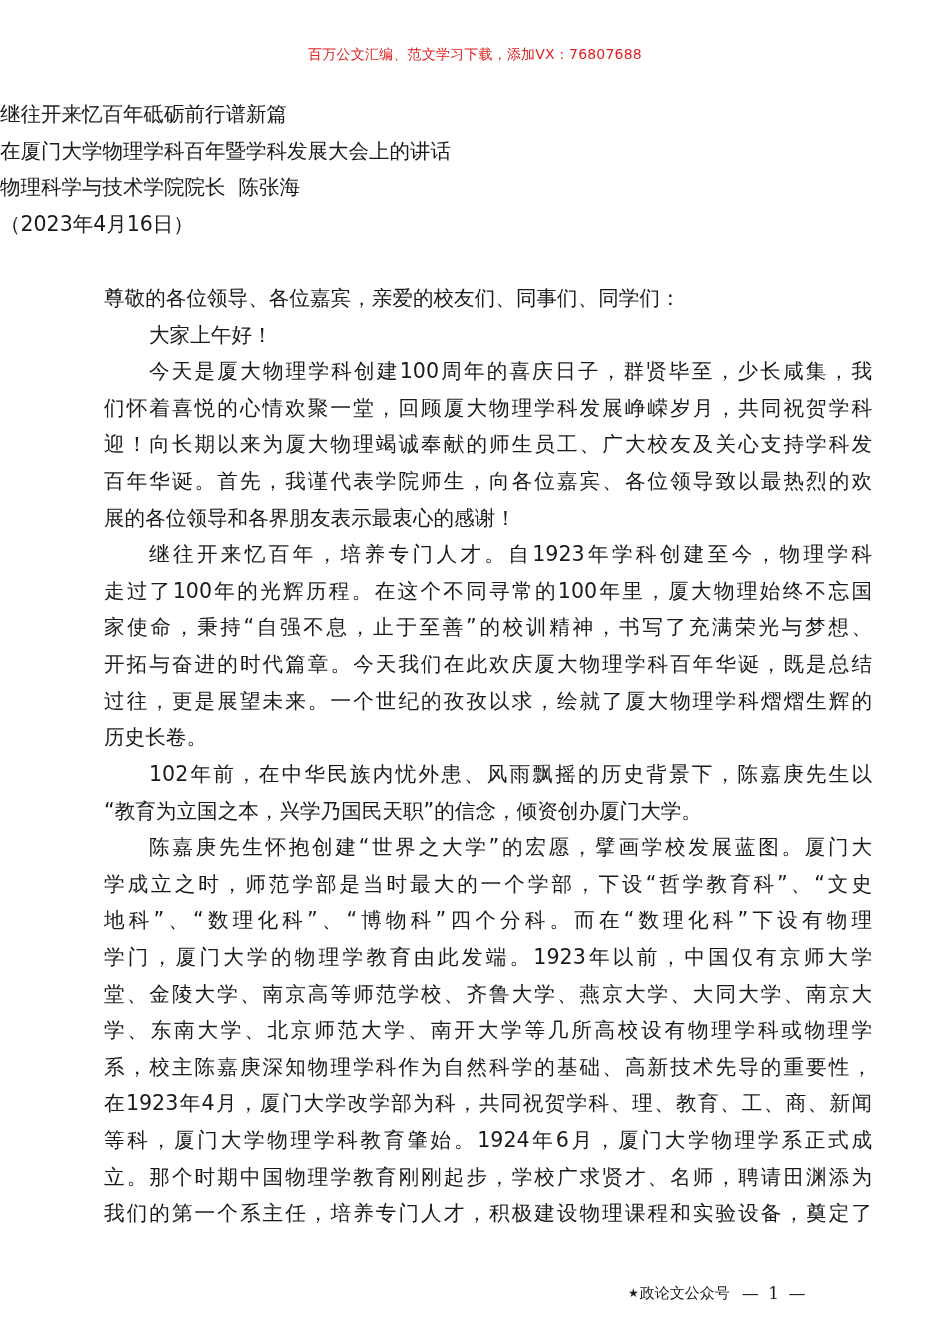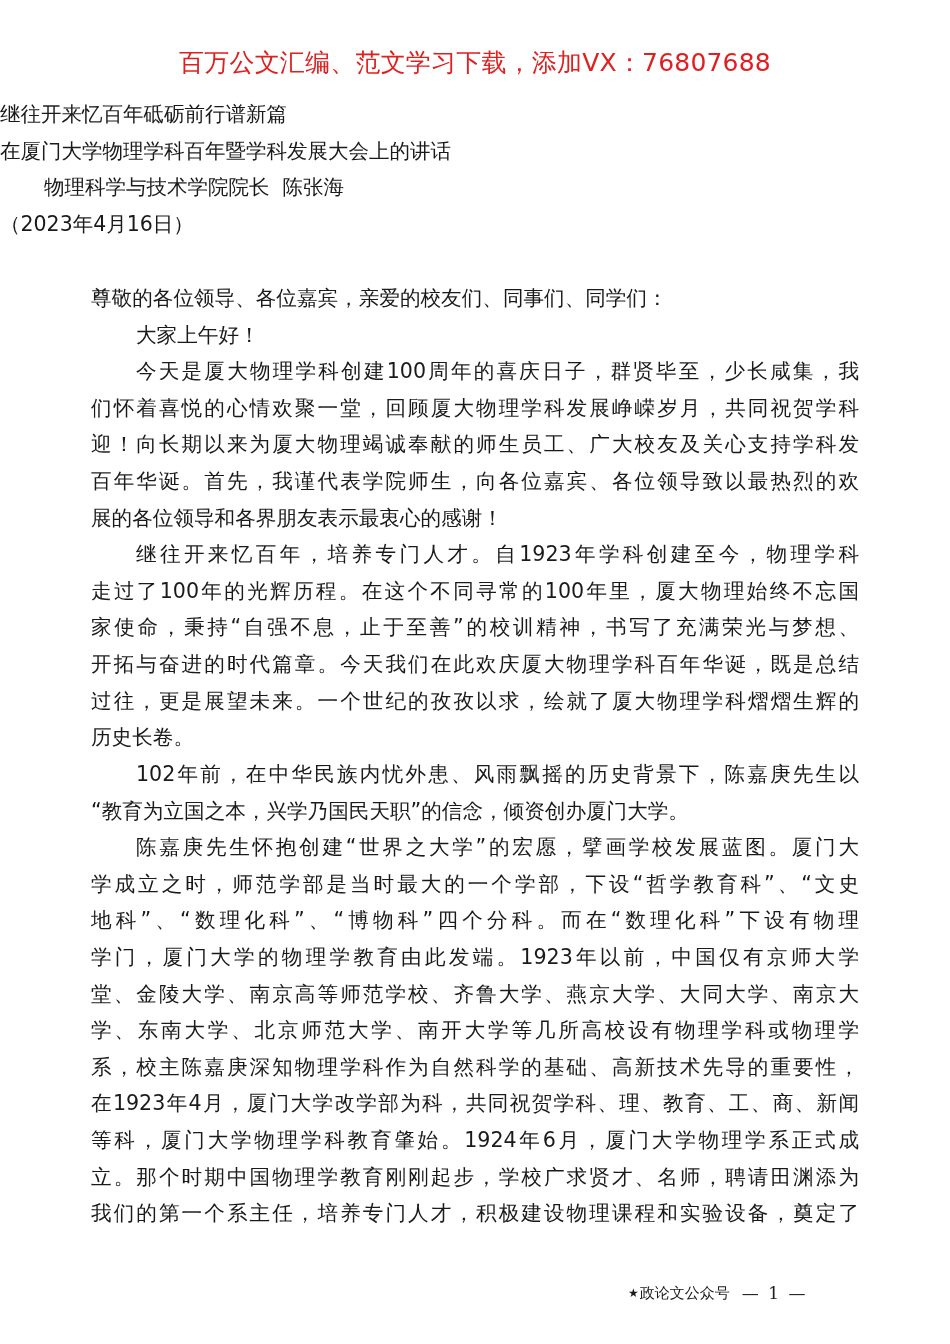--- a/index.html
+++ b/index.html
@@ -1,40 +1,40 @@
 <!DOCTYPE html>
 <html><head>
 <meta charset="utf-8">
 <style>
   html, body { margin: 0; padding: 0; background: #ffffff; }
   body { width: 950px; height: 1344px; position: relative; overflow: hidden;
          font-family: "DejaVu Sans", "Liberation Sans", sans-serif; color: #1a1a1a; }
   .banner { position: absolute; top: 46px; left: 0; width: 950px; text-align: center;
-            font-size: 25px; color: #e02020; letter-spacing: 0.2px; }
+            font-size: 14px; color: #e02020; letter-spacing: 0.2px; }
   .title-block { position: absolute; top: 96px; left: 0; width: 950px; text-align: left; }
   .title-line { font-size: 20.5px; height: 36.5px; line-height: 36.5px; white-space: nowrap; }
-  .body { position: absolute; top: 280px; left: 91px; width: 768px; }
+  .body { position: absolute; top: 280px; left: 104px; width: 768px; }
   .line { font-size: 20.6px; height: 36.62px; line-height: 36.62px; white-space: nowrap;
           text-align: justify; text-align-last: justify; }
   .line.indent { padding-left: 45px; }
   .line.last { text-align-last: left; }
   .footer { position: absolute; top: 1283px; left: 628px; font-size: 15px; white-space: nowrap;
             display: flex; align-items: center; }
   .footer .star { font-size: 12px; margin-right: 1px; }
   .footer .pageno { font-family: "DejaVu Serif", "Liberation Serif", serif; font-size: 17px; margin-left: 12px; letter-spacing: 2px; }
 </style>
 </head>
 <body>
 
 <div class="banner">百万公文汇编、范文学习下载，添加VX：76807688</div>
 
 <div class="title-block">
   <div class="title-line">继往开来忆百年砥砺前行谱新篇</div>
   <div class="title-line" style="white-space: pre;">在厦门大学物理学科百年暨学科发展大会上的讲话</div>
-  <div class="title-line" style="white-space: pre; padding-left: 44px;">物理科学与技术学院院长  陈张海</div>
+  <div class="title-line" style="white-space: pre;">物理科学与技术学院院长  陈张海</div>
   <div class="title-line">（2023年4月16日）</div>
 </div>
 
 <div class="body" id="body-lines">
     <div class="line last">尊敬的各位领导、各位嘉宾，亲爱的校友们、同事们、同学们：</div>
     <div class="line indent last">大家上午好！</div>
     <div class="line indent">今天是厦大物理学科创建100周年的喜庆日子，群贤毕至，少长咸集，我</div>
     <div class="line">们怀着喜悦的心情欢聚一堂，回顾厦大物理学科发展峥嵘岁月，共同祝贺学科</div>
     <div class="line">迎！向长期以来为厦大物理竭诚奉献的师生员工、广大校友及关心支持学科发</div>
     <div class="line">百年华诞。首先，我谨代表学院师生，向各位嘉宾、各位领导致以最热烈的欢</div>

